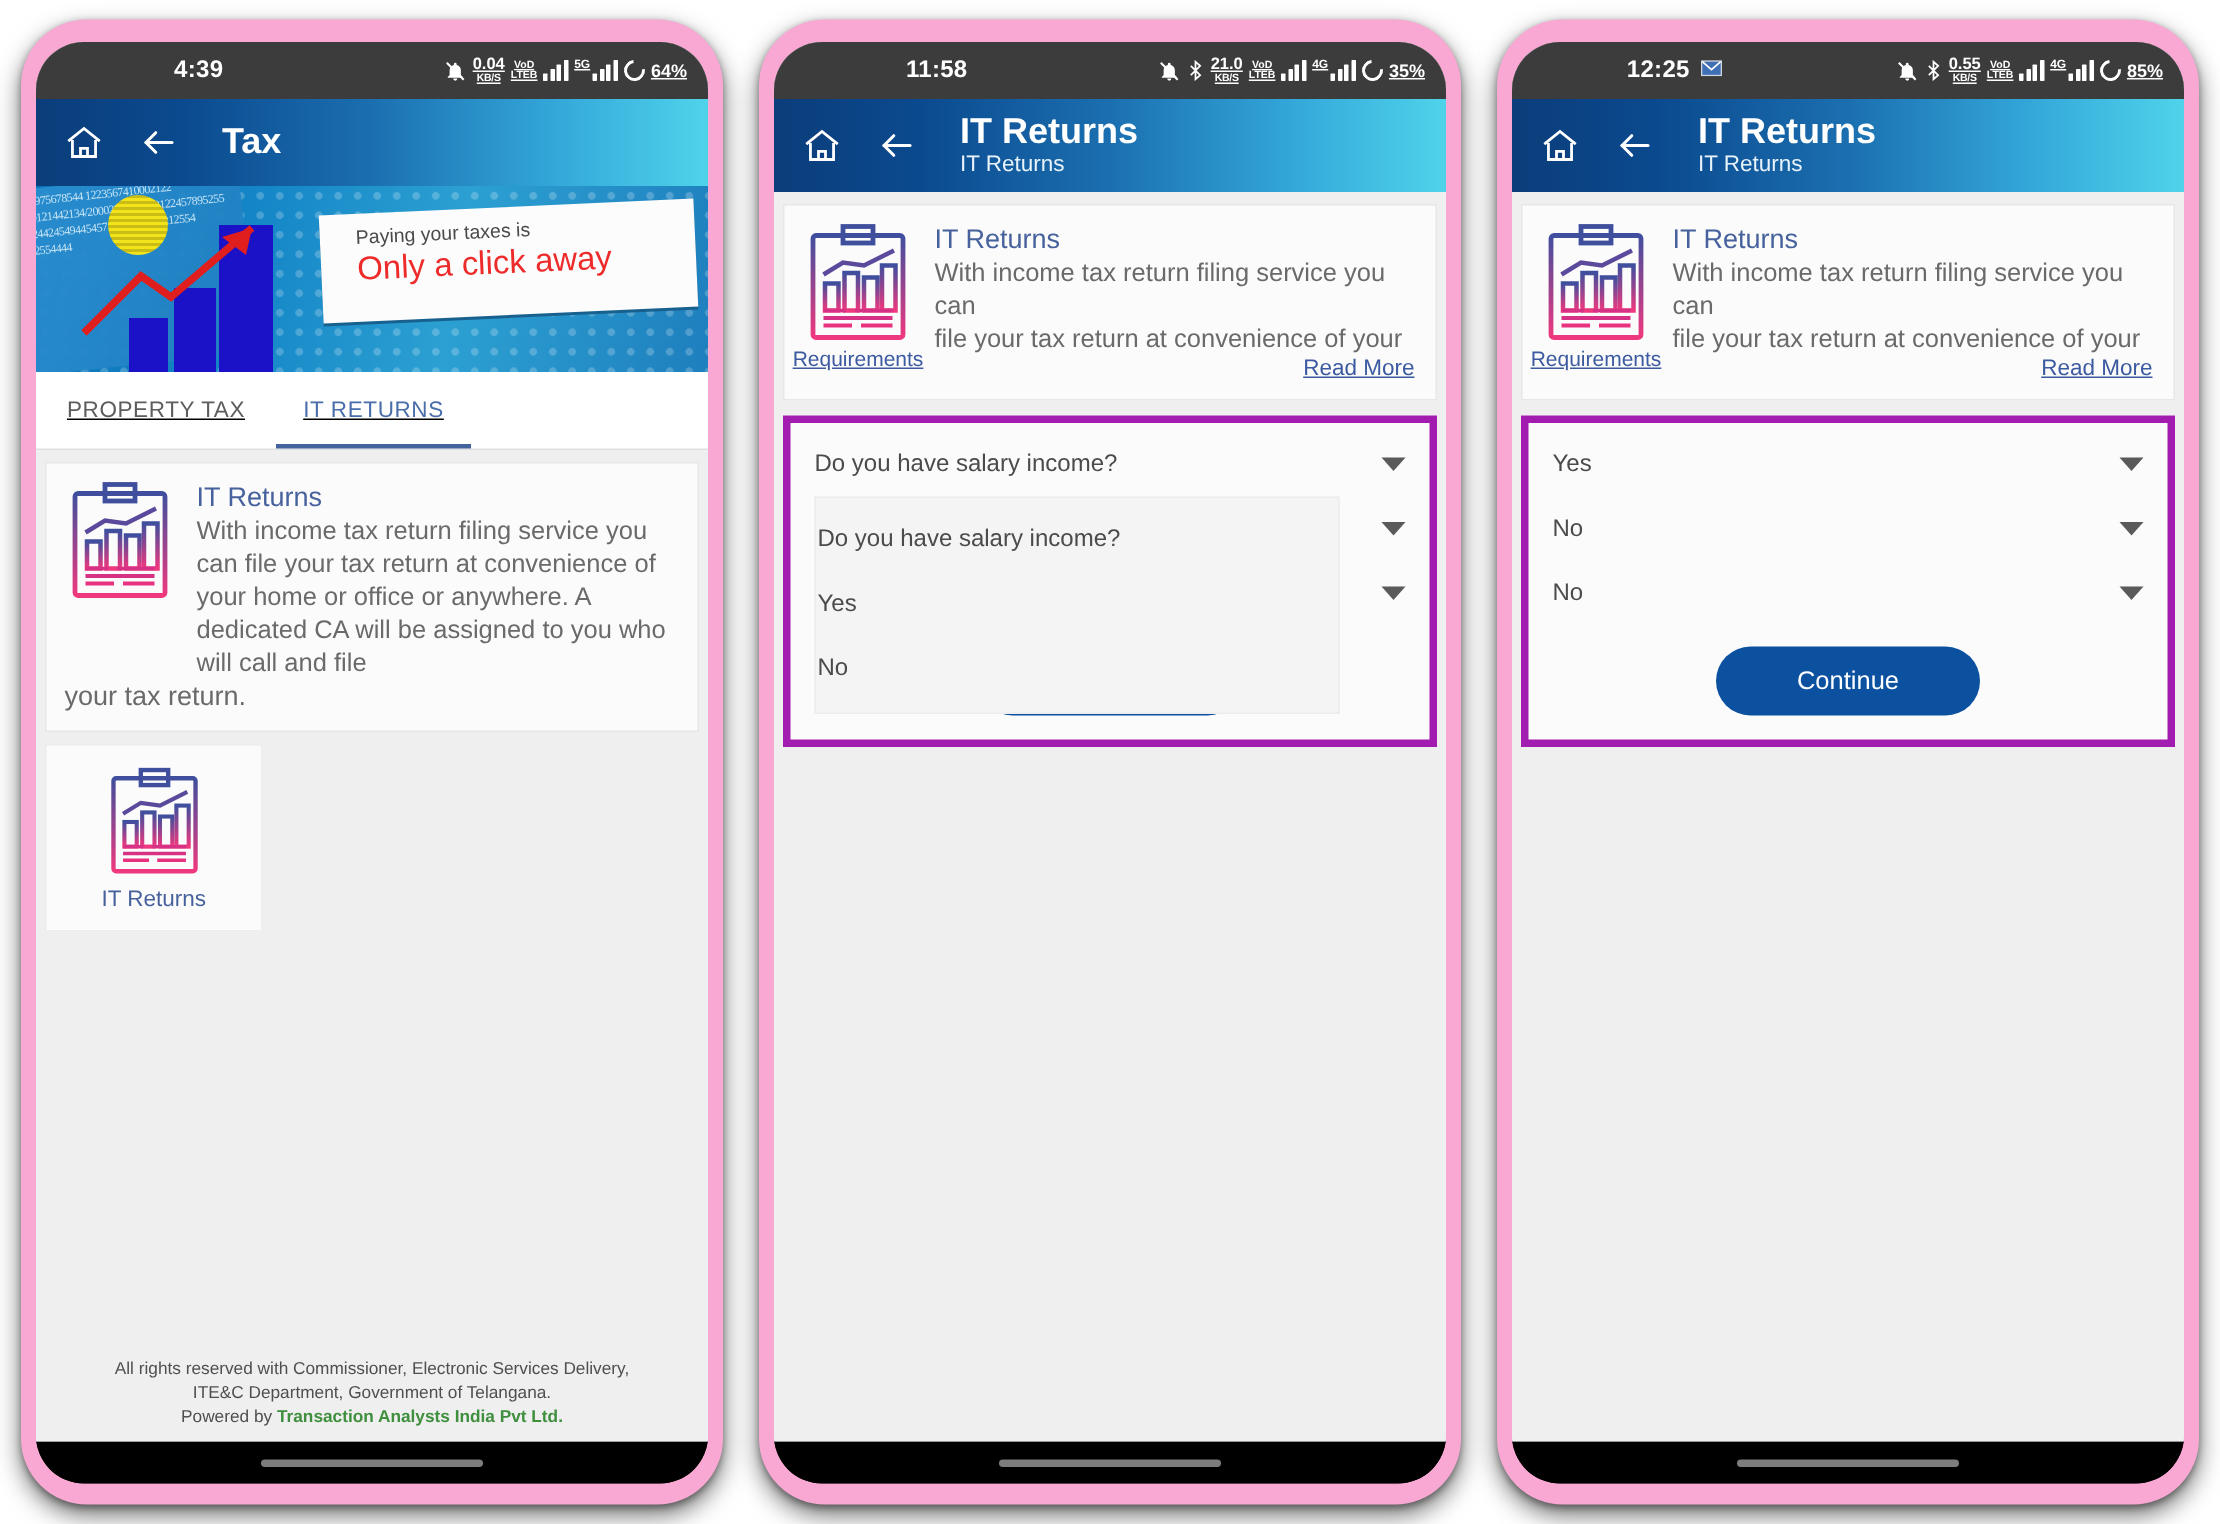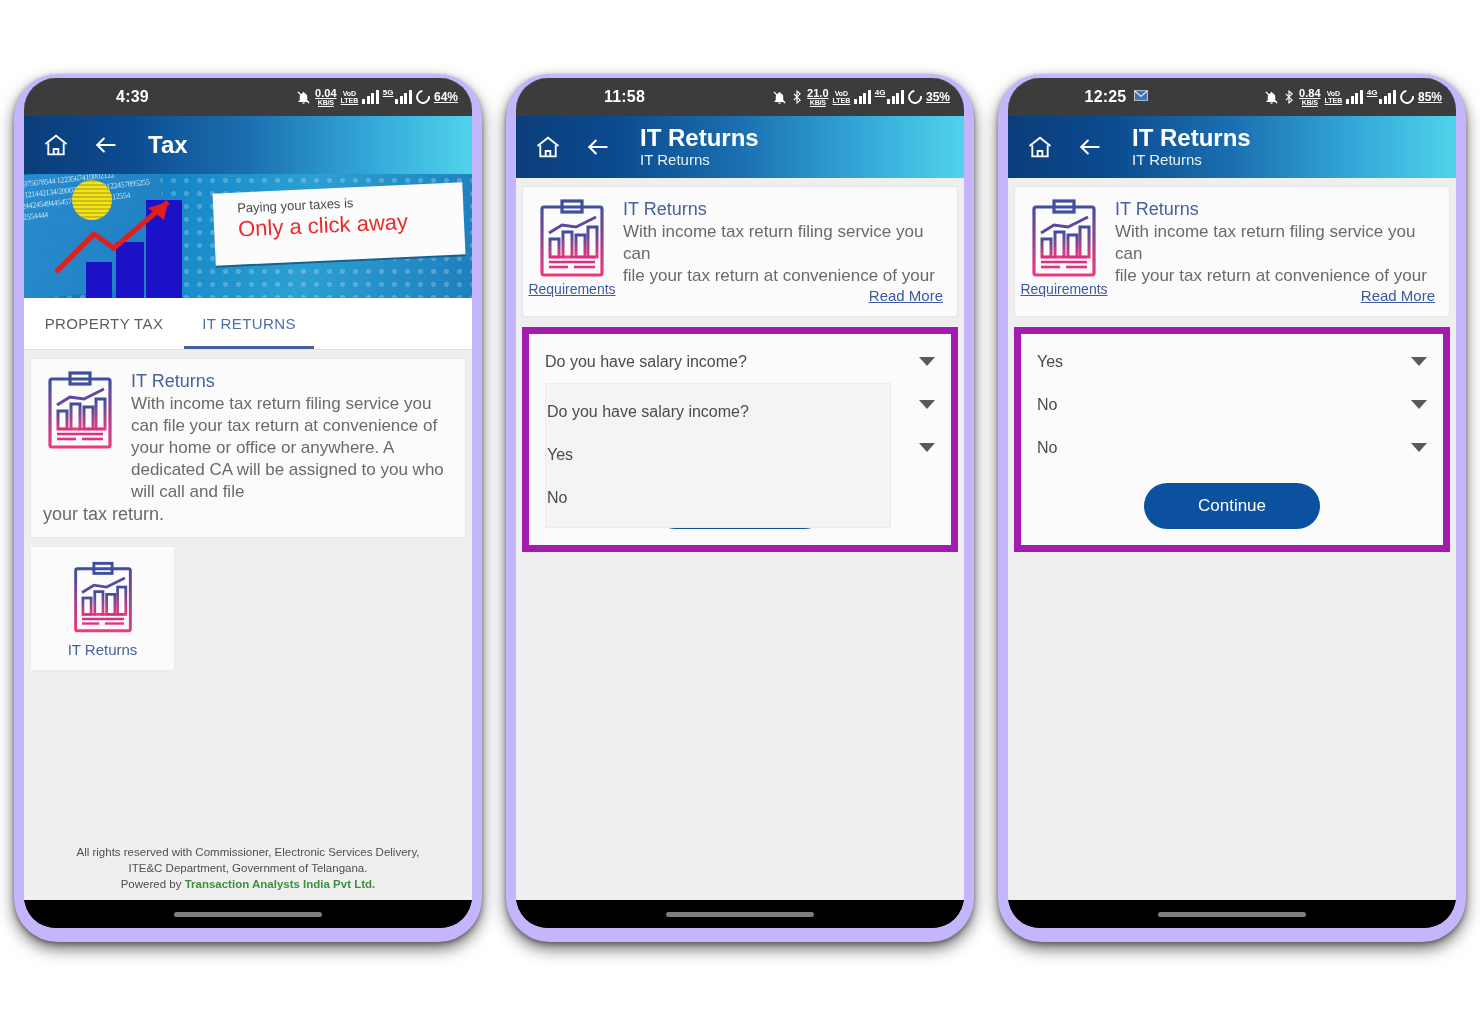--- a/index.html
+++ b/index.html
@@ -15,25 +15,25 @@
     display: flex;
     align-items: center;
     justify-content: space-between;
     padding: 0 14px;
   }
 
   
   .phone {
     position: relative;
     width: 468px;
-    height: 868px;
-    background: #c4b5fd;
+    height: 990px;
+    background: #f9a8d4;
     border-radius: 44px;
     box-shadow: 0 7px 16px rgba(0,0,0,0.55), 0 2px 5px rgba(0,0,0,0.35);
-    padding: 4px 10px 14px 10px;
+    padding: 15px 10px 14px 10px;
     flex: 0 0 auto;
   }
   .bezel {
     width: 100%; height: 100%;
     background: #000000;
     border-radius: 32px;
     overflow: hidden;
     display: flex;
     flex-direction: column;
   }
@@ -150,20 +150,21 @@
   .quote-red {
     position:absolute; right:8px; top:72px; width:250px; height:16px; background:#ef4136;
     transform: rotate(-2.6deg); z-index:-1;
   }
   .quote-wrap { position:absolute; right:0; top:0; width:262px; height:100%; }
 
   
   .tabbar {
     flex:0 0 auto; height: 52px; background:#fff; display:flex; align-items:stretch;
     border-bottom:1px solid #e0e0e0;
+    text-decoration:underline;
   }
   .tab {
     display:flex; align-items:center; justify-content:center;
     font-size:15px; letter-spacing:.4px; color:#5d5d5d; position:relative;
     padding: 0 8px;
   }
   .tab.w1 { width: 160px; }
   .tab.w2 { width: 130px; }
   .tab.active { color:#4a6ea9; }
   .tab.active::after {
@@ -189,21 +190,21 @@
   
   .tile-row { display:flex; margin: 8px 6px 0 6px; }
   .tile {
     width: 145px; background:#fbfbfb; border:1px solid #ececec;
     display:flex; flex-direction:column; align-items:center; gap:6px;
     padding: 14px 6px 12px 6px;
   }
   .tile-label { color:#46619c; font-size:15px; }
 
   
-  .form-card { background:#fbfbfb; margin: 10px 6px 0 6px; border:7px solid #a21caf; padding: 6px 0 16px 0; position:relative; }
+  .form-card { background:#fbfbfb; margin: 10px 6px 0 6px; border:5px solid #a21caf; padding: 6px 0 16px 0; position:relative; }
   .select-row {
     height: 43px; display:flex; align-items:center; padding: 0 16px;
     justify-content:space-between;
   }
   .select-val { font-size:16px; color:#4b4b4b; }
   .caret { width:0; height:0; border-left:8px solid transparent; border-right:8px solid transparent; border-top:9px solid #5a5a5a; }
   .continue-wrap { display:flex; justify-content:center; margin-top: 14px; }
   .continue-btn {
     background:#0b51a0; color:#fff; font-size:17px; border:none;
     border-radius:26px; padding: 13px 54px; cursor:pointer;
@@ -546,21 +547,21 @@
                   <path d="M12 22a2.2 2.2 0 0 0 2.2-2.2H9.8A2.2 2.2 0 0 0 12 22zm6-6v-5a6 6 0 0 0-4.5-5.8V4.5a1.5 1.5 0 0 0-3 0v.7A6 6 0 0 0 6 11v5l-2 2v1h16v-1l-2-2z" fill="#fff"></path>
                   <path d="M3 3 L21 21" stroke="#fff" stroke-width="2.2"></path>
                 </svg>
             </span>
             <span class="sb-ico">
               <svg width="12" height="14" viewBox="0 0 12 18" fill="none" stroke="#fff" stroke-width="1.5">
                 <path d="M2 5 L10 13 L6 16.5 V1.5 L10 5 L2 13"></path>
               </svg>
             </span>
             <span class="kbs">
-              <span class="v">0.84</span>
+              <span class="v">0.55</span>
               <span class="u">KB/S</span>
             </span>
             <span class="volte">
               <span class="a">VoD</span>
               <span class="b">LTEB</span>
             </span>
             <span class="bars">
                 <i></i>
                 <i></i>
                 <i></i>

